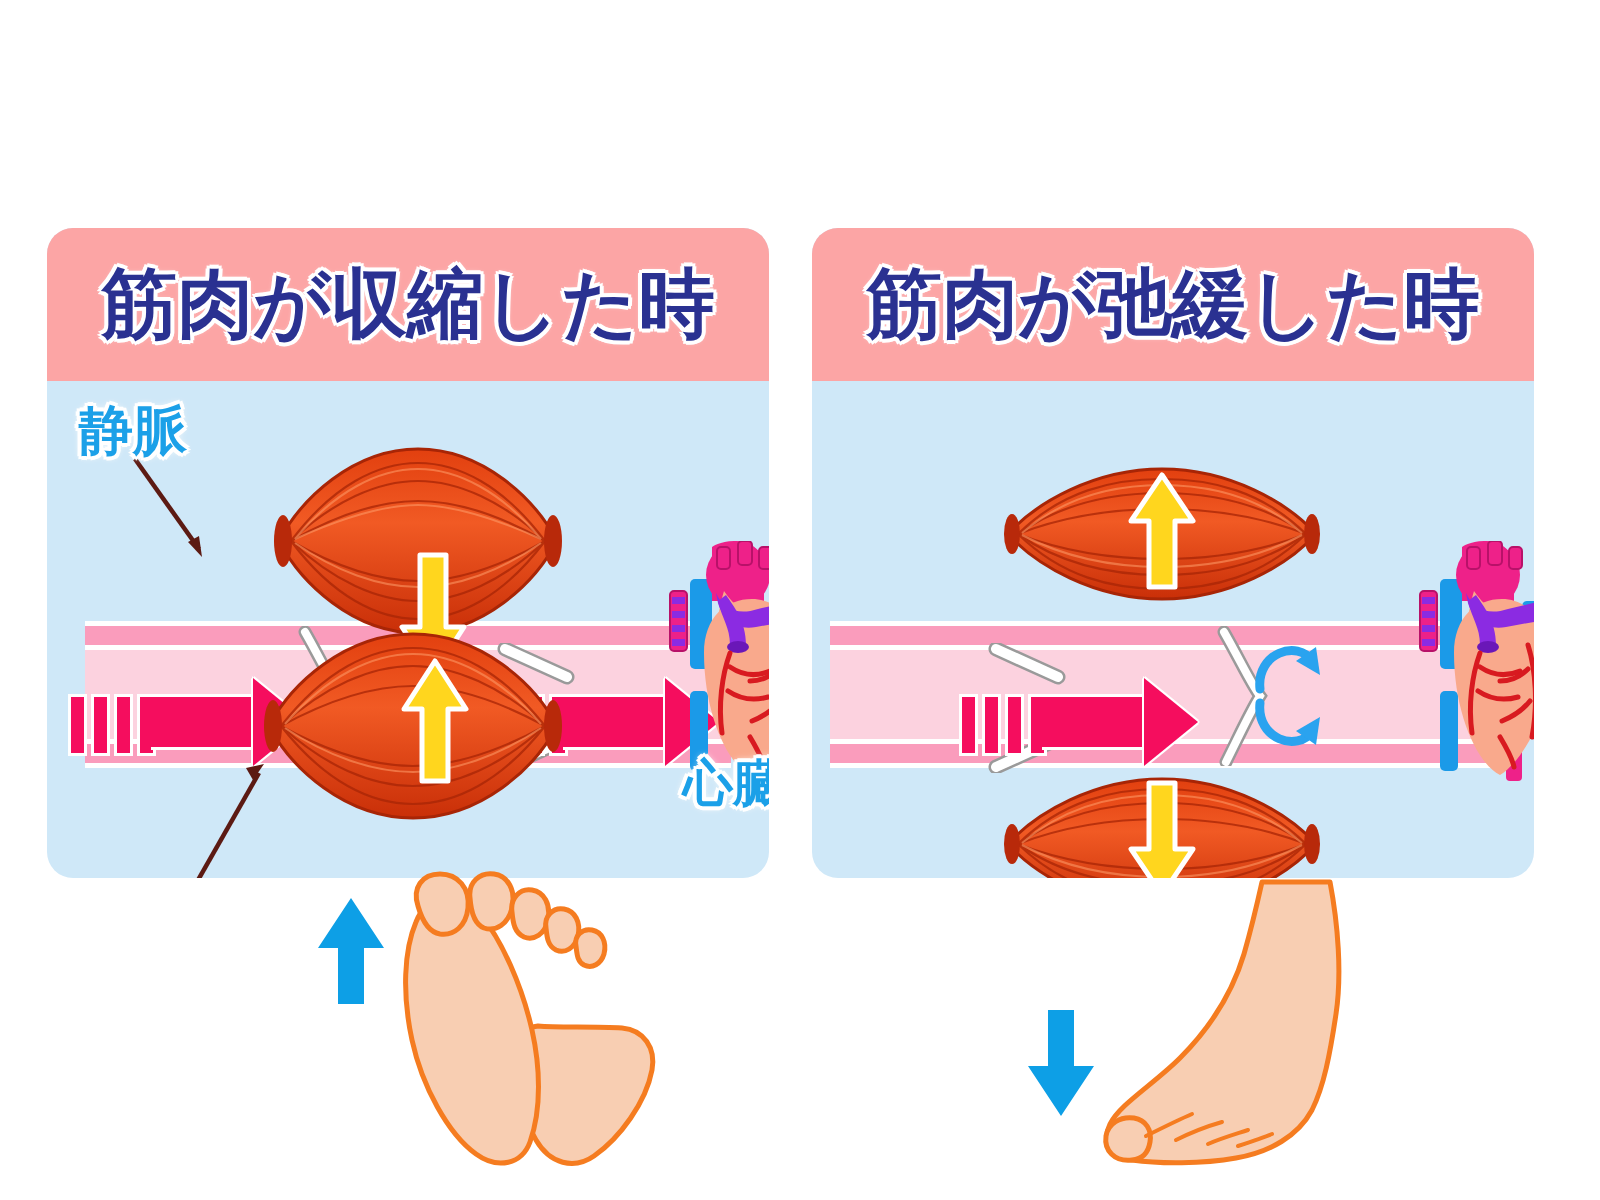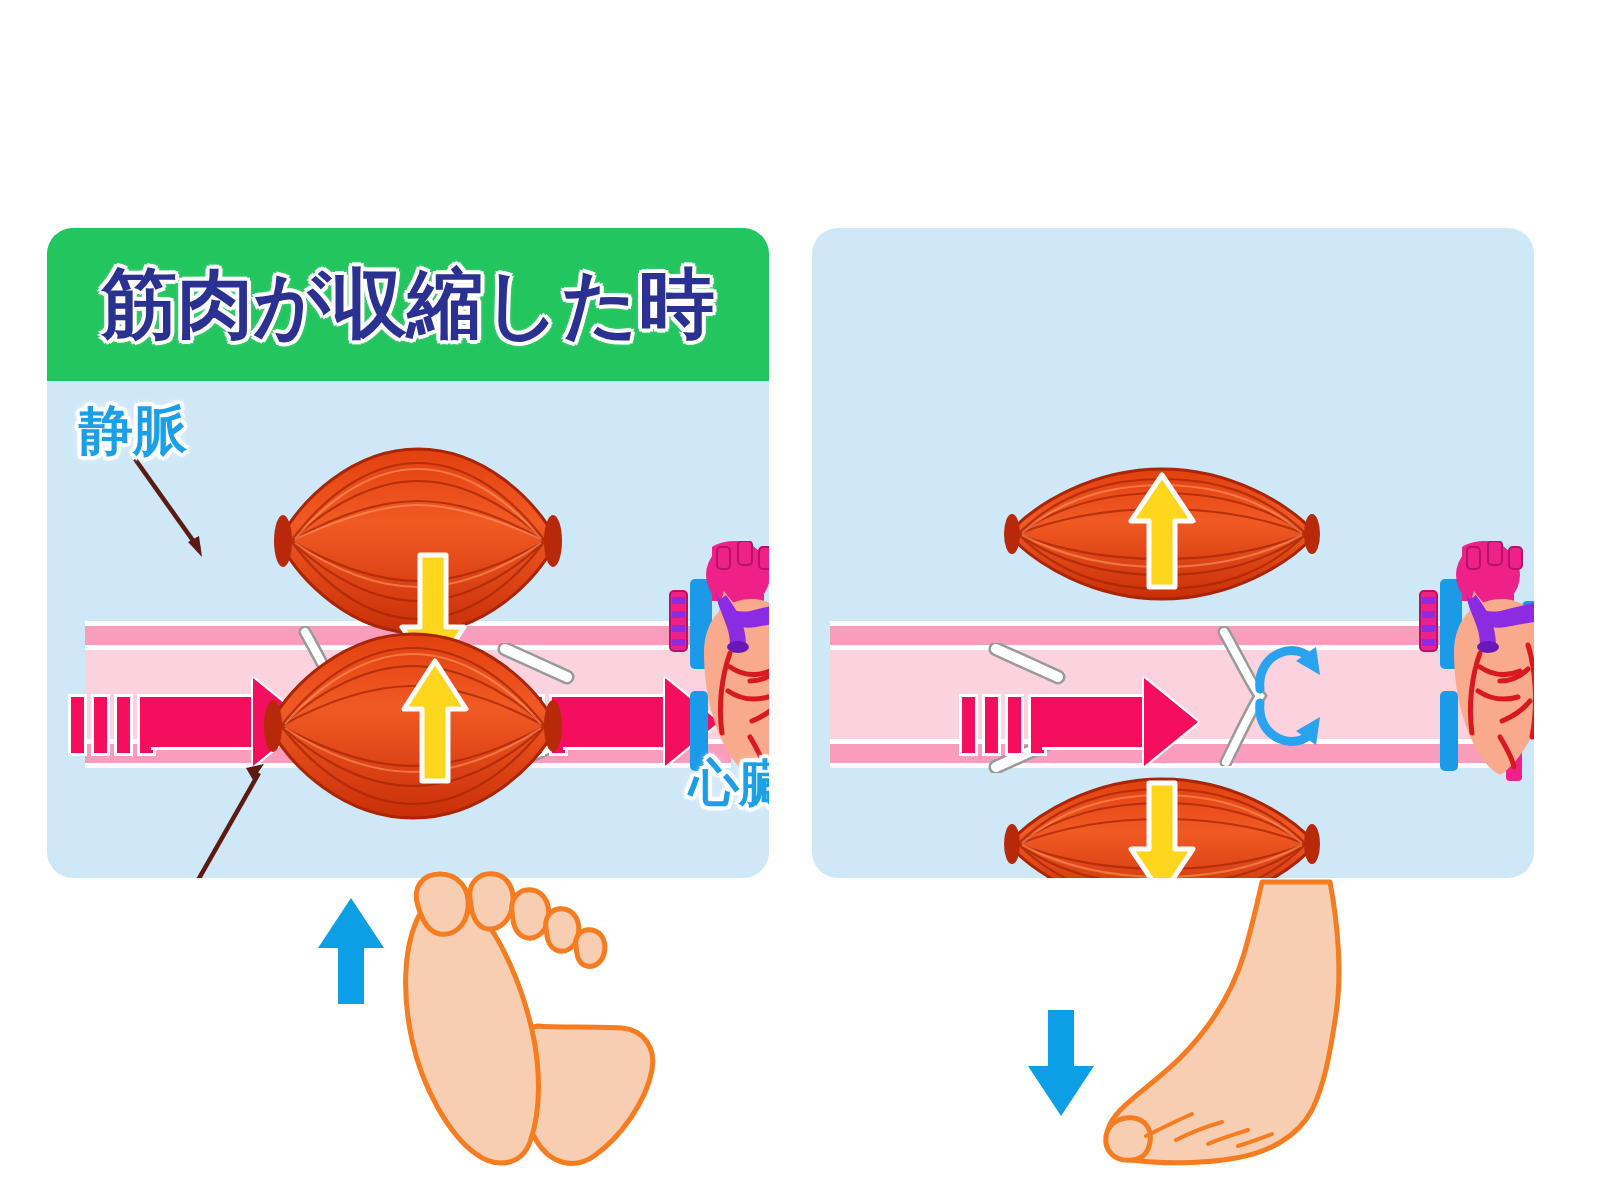--- a/index.html
+++ b/index.html
@@ -30,21 +30,21 @@
     width:722px;height:650px;
     background:#CFE8F8;
     border-radius:26px;
     overflow:hidden;
   }
   #panel-left{left:47px;top:228px;}
   #panel-right{left:812px;top:228px;}
 
   .panel-header{
     position:absolute;left:0;top:0;width:100%;height:153px;
-    background:#22c55e;
+    background:#fca5a5;
   }
   .panel-header-text{
     position:absolute;left:0;top:26px;width:100%;
     text-align:center;
     font-size:76px;font-weight:700;
     color:#2A3191;
     white-space:nowrap;
     text-shadow:
       -3px -3px 0 #fff, 3px -3px 0 #fff, -3px 3px 0 #fff, 3px 3px 0 #fff,
       -4px 0 0 #fff, 4px 0 0 #fff, 0 -4px 0 #fff, 0 4px 0 #fff,
@@ -301,26 +301,29 @@
         </g>
         <polygon points="155,176 141,161 152,155" fill="#5C1A13"></polygon>
         <g stroke="#5C1A13" stroke-width="4.5" fill="none">
           <line x1="130" y1="536" x2="212" y2="392"></line>
         </g>
         <polygon points="217,383 206,399 199,387" fill="#5C1A13"></polygon>
       </svg>
 
       <div class="cyan-label" style="left:32px;top:14px;">静脈</div>
 
-      <div class="cyan-label" style="left:636px;top:369px;font-size:50px;margin-left:6px;">心臓</div>
+      <div class="cyan-label" style="left:636px;top:369px;font-size:50px;">心臓</div>
 
     </div>
   </div>
 
   <div class="panel" id="panel-right">
+    <div class="panel-header">
+      <div class="panel-header-text">筋肉が弛緩した時</div>
+    </div>
     <div class="panel-body">
 
       <div class="vein" style="left:18px;top:240px;width:666px;">
         <div class="vein-wall top"></div>
         <div class="vein-sep t"></div>
         <div class="vein-sep b"></div>
         <div class="vein-wall bottom"></div>
         <div class="vein-outline"></div>
       </div>
 

